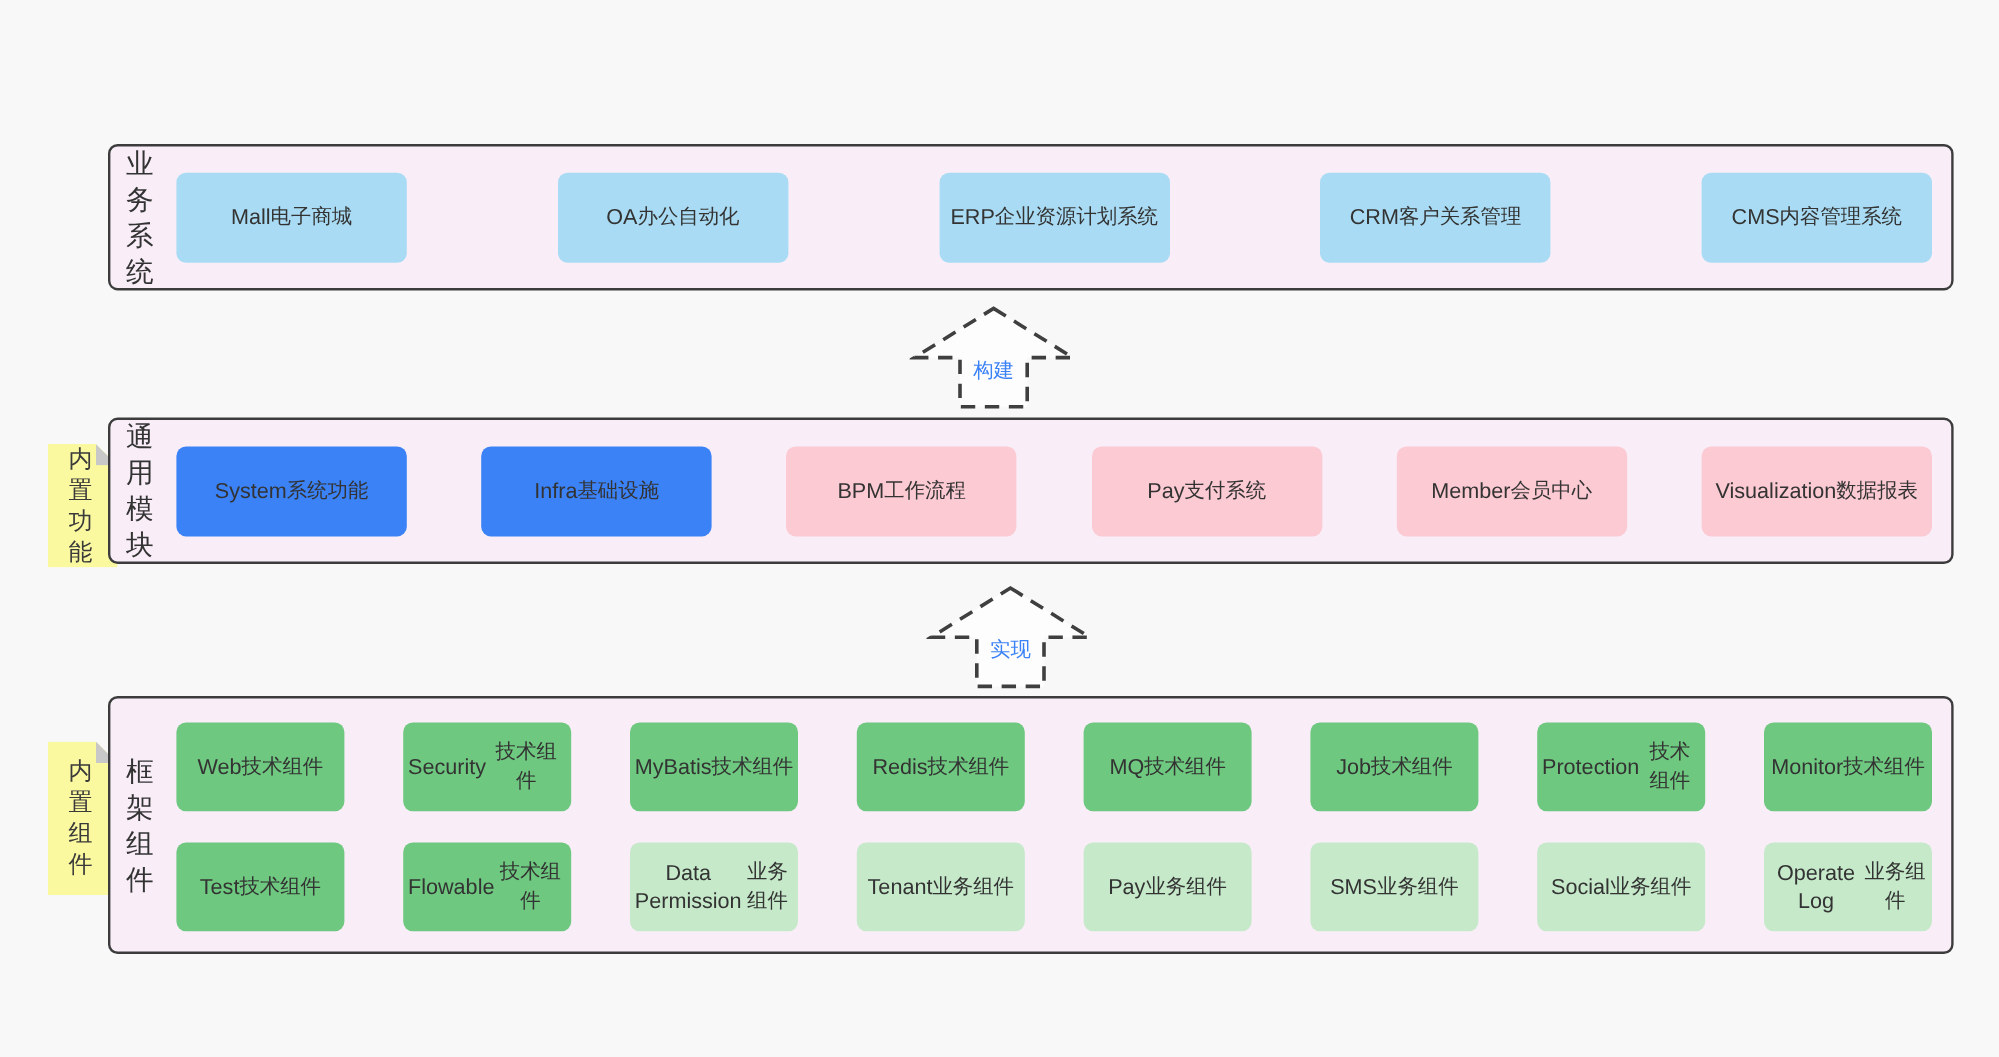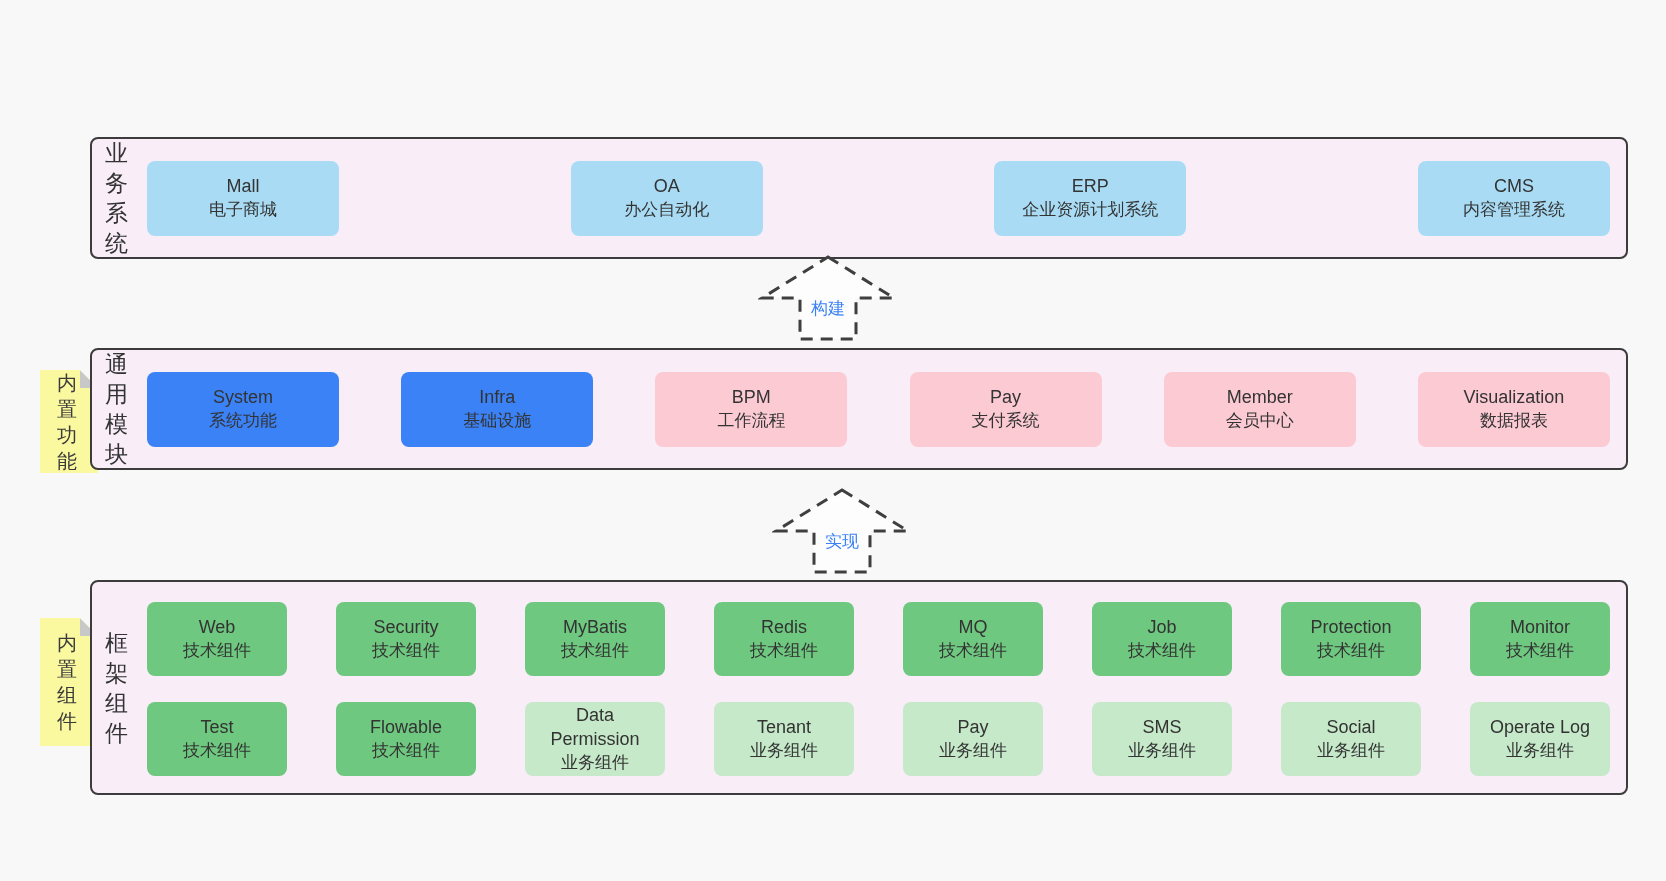--- a/index.html
+++ b/index.html
@@ -7,40 +7,40 @@
     width:1666px; height:881px; position:relative; overflow:hidden;
     background:#f8f8f8;
     font-family:"Liberation Sans", "DejaVu Sans", sans-serif;
     color:#333;
   }
   .layer {
     position:absolute; left:90px; width:1538px; box-sizing:border-box;
     background:#f9eef8; border:2px solid #3c3c3c; border-radius:8px;
     z-index:2;
   }
-  .layer-business  { top:120px; height:122px;margin-top:17px; }
+  .layer-business  { top:120px; height:122px; }
   .layer-common    { top:348px; height:122px; }
   .layer-framework { top:580px; height:215px; }
 
   .vlabel {
     position:absolute; left:11px; top:50%; transform:translateY(-50%);
     width:27px; word-break:break-all; text-align:center;
     font-size:23px; line-height:30px; color:#333;
   }
   .boxes {
     position:absolute; top:0; bottom:0; left:55px; right:16px;
     display:flex; justify-content:space-between; align-items:center;
   }
   .grid {
     position:absolute; left:55px; right:16px; top:20px;
     display:grid; grid-template-columns:repeat(8,140px);
     justify-content:space-between; row-gap:26px;
   }
   .box {
-    border-radius:8px; display:flex; flex-direction:column;
+    border-radius:8px; display:flex; flex-direction:row;
     align-items:center; justify-content:center; text-align:center;
     box-sizing:border-box;
   }
   .box-lg { width:192px; height:75px; }
   .box-sm { width:140px; height:74px; padding:0 4px; }
   .box .t { font-size:18px; line-height:24px; }
   .box .s { font-size:17px; line-height:24px; }
   .v-blue   { background:#a9dcf4; }
   .v-red    { background:#3b82f6; }
   .v-pink   { background:#fccad3; }
@@ -92,20 +92,24 @@
     </div>
     <div class="box box-lg v-blue">
       <div class="t">OA</div>
       <div class="s">办公自动化</div>
     </div>
     <div class="box box-lg v-blue">
       <div class="t">ERP</div>
       <div class="s">企业资源计划系统</div>
     </div>
     <div class="box box-lg v-blue">
+      <div class="t">CRM</div>
+      <div class="s">客户关系管理</div>
+    </div>
+    <div class="box box-lg v-blue">
       <div class="t">CMS</div>
       <div class="s">内容管理系统</div>
     </div>
   </div>
 </section>
 
 <div class="arrow arrow-1">
   <svg width="140" height="88" viewBox="0 0 140 88">
     <polygon points="70,3 136,44 98,44 98,85 42,85 42,44 4,44" fill="#fdfdfd" stroke="#3f3f3f" stroke-width="3" stroke-dasharray="12 8"></polygon>
   </svg>

